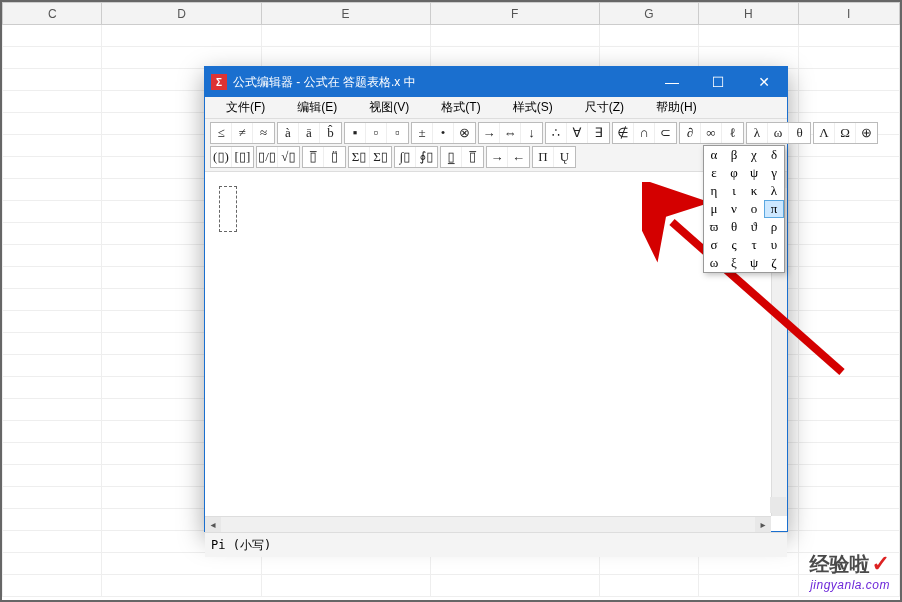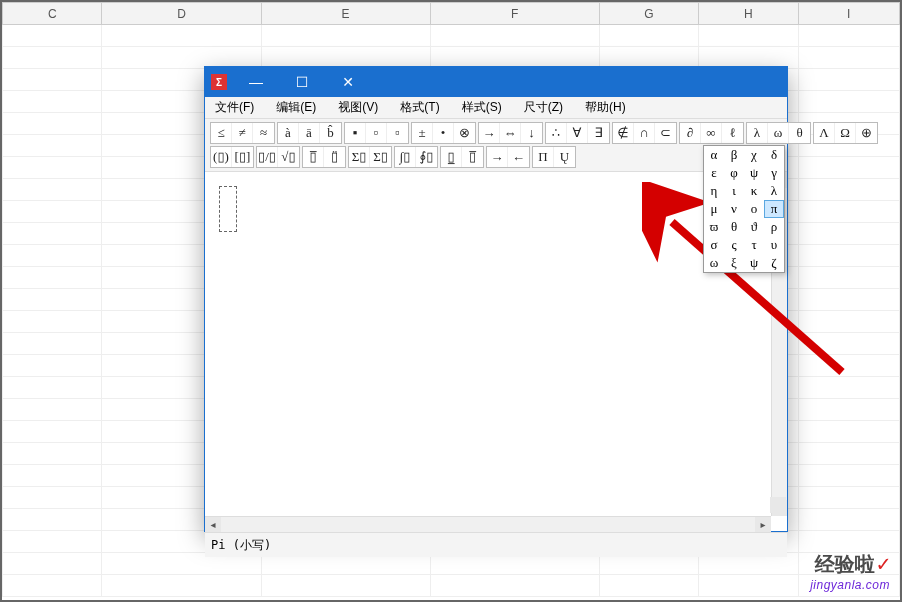--- a/index.html
+++ b/index.html
@@ -9,21 +9,21 @@
   table.grid { border-collapse: collapse; width: 100%; }
   table.grid th { background: #f3f3f3; border: 1px solid #ccc; height: 22px; font-weight: normal; color: #555; }
   table.grid td { border: 1px solid #eee; height: 22px; }
   .colC { width: 100px; } .colD { width: 160px; } .colE { width: 170px; } .colF { width: 170px; } .colG { width: 100px; } .colH { width: 100px; } .colI { width: 102px; }
   .editor-win { position: absolute; left: 202px; top: 64px; width: 584px; height: 466px; background: #fff; box-shadow: 0 8px 24px rgba(0,0,0,.35); border: 1px solid #1a6fcf; }
   .titlebar { height: 30px; background: #1a6fcf; color: #fff; display: flex; align-items: center; padding-left: 6px; }
   .titlebar .icon { width: 16px; height: 16px; background: #d33; margin-right: 6px; display: inline-flex; align-items: center; justify-content: center; font-size: 10px; font-weight: bold; color: #fff; }
   .titlebar .title { flex: 1; font-size: 12px; }
   .titlebar .btns { display: flex; height: 100%; }
   .titlebar .btn { width: 46px; display: flex; align-items: center; justify-content: center; color: #fff; font-size: 14px; }
-  .menubar { height: 22px; background: #f4f4f4; border-bottom: 1px solid #ddd; display: flex; align-items: center; padding: 0 4px; gap: 10px; }
+  .menubar { height: 22px; background: #f4f4f4; border-bottom: 1px solid #ddd; display: flex; align-items: center; padding: 0 15px; gap: 20px; }
   .menubar .menu { padding: 2px 6px; font-size: 12px; }
   .toolbar { background: #f4f4f4; border-bottom: 1px solid #ddd; padding: 2px 4px; }
   .tb-row { display: flex; flex-wrap: nowrap; gap: 0; align-items: center; }
   .tb-group { border: 1px solid #bbb; margin: 1px; background: #fff; display: flex; }
   .tb-btn { width: 21px; height: 20px; display: flex; align-items: center; justify-content: center; font-family: "Times New Roman", serif; font-size: 13px; color: #222; border-right: 1px solid #eee; }
   .tb-btn:last-child { border-right: none; }
   .canvas-area { position: relative; height: calc(100% - 30px - 22px - 50px - 18px); background: #fff; display: flex; }
   .canvas { flex: 1; position: relative; padding: 14px; overflow: hidden; }
   .input-box { width: 18px; height: 46px; border: 1px dashed #666; }
   .vscroll { width: 16px; background: #f0f0f0; border-left: 1px solid #ddd; position: relative; }
@@ -33,21 +33,21 @@
   .hscroll .arrow { width: 16px; display: flex; align-items: center; justify-content: center; font-size: 10px; color: #555; background: #e8e8e8; }
   .hscroll .track { flex: 1; }
   .corner { position: absolute; right: 1px; bottom: 19px; width: 16px; height: 16px; background: #e8e8e8; }
   .statusbar { height: 18px; background: #f4f4f4; border-top: 1px solid #ddd; padding: 12px 6px; font-size: 12px; display: flex; align-items: center; font-family: SimSun, monospace; }
   .greek-panel { position: absolute; right: -2px; top: 0; background: #fff; border: 1px solid #999; box-shadow: 2px 2px 6px rgba(0,0,0,.25); z-index: 5; }
   .greek-grid { display: grid; grid-template-columns: repeat(4, 20px); }
   .greek-cell { width: 20px; height: 18px; display: flex; align-items: center; justify-content: center; font-family: "Times New Roman", serif; font-size: 13px; border: 1px solid transparent; }
   .greek-cell.hover { background: #cde8ff; border: 1px solid #5aa7e0; }
   .arrow-annot { position: absolute; left: 640px; top: 180px; pointer-events: none; }
   .watermark { position: absolute; right: 10px; bottom: 8px; text-align: right; }
-  .watermark .l1 { font-size: 20px; font-weight: 800; color: #4a4a4a; font-family: Liberation Mono, monospace; margin-top: 42px; }
+  .watermark .l1 { font-size: 20px; font-weight: 800; color: #4a4a4a; font-family: Liberation Sans, sans-serif; margin-top: 42px; }
   .watermark .chk { color: #d22; font-size: 22px; font-weight: bold; margin-left: 2px; }
   .watermark .l2 { font-size: 12px; color: #6d28d9; font-style: italic; letter-spacing: .5px; }
 </style>
 </head>
 <body>
 
 <div class="frame">
 
   <div class="sheet">
     <table class="grid">
@@ -305,20 +305,21 @@
             <td></td>
             <td></td>
           </tr>
     </tbody>
       </table>
   </div>
 
   <div class="editor-win">
     <div class="titlebar">
       <span class="icon">Σ</span>
+      <span class="title">公式编辑器 - 公式在 答题表格.x 中</span>
       <div class="btns">
         <div class="btn">—</div>
         <div class="btn">☐</div>
         <div class="btn close">✕</div>
       </div>
     </div>
 
     <div class="menubar">
       <span class="menu">文件(F)</span>
       <span class="menu">编辑(E)</span>

